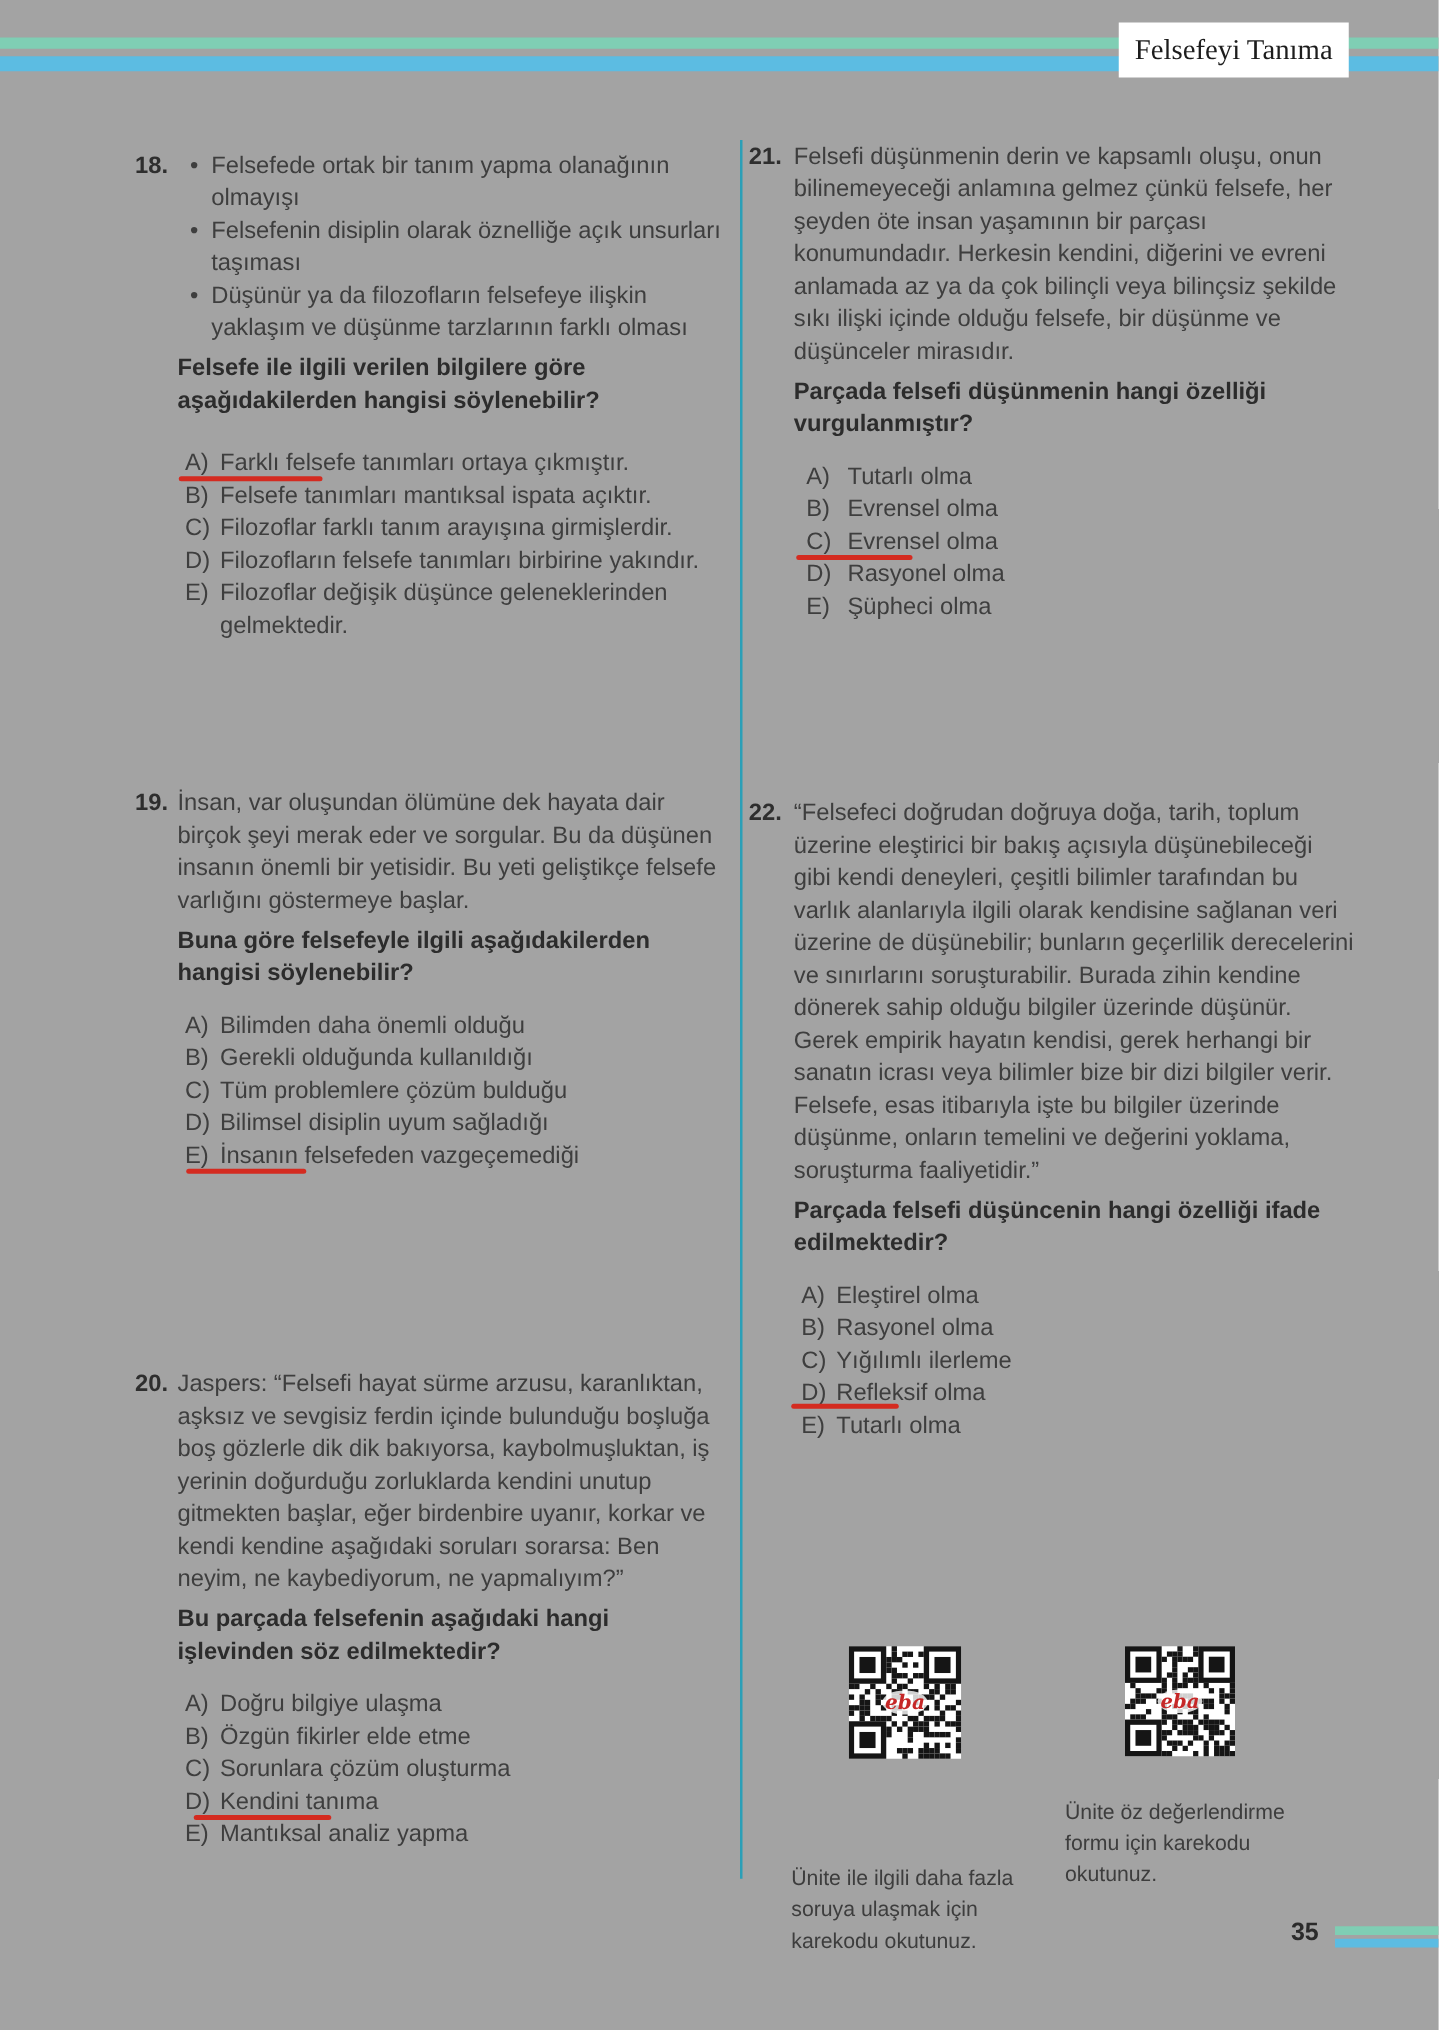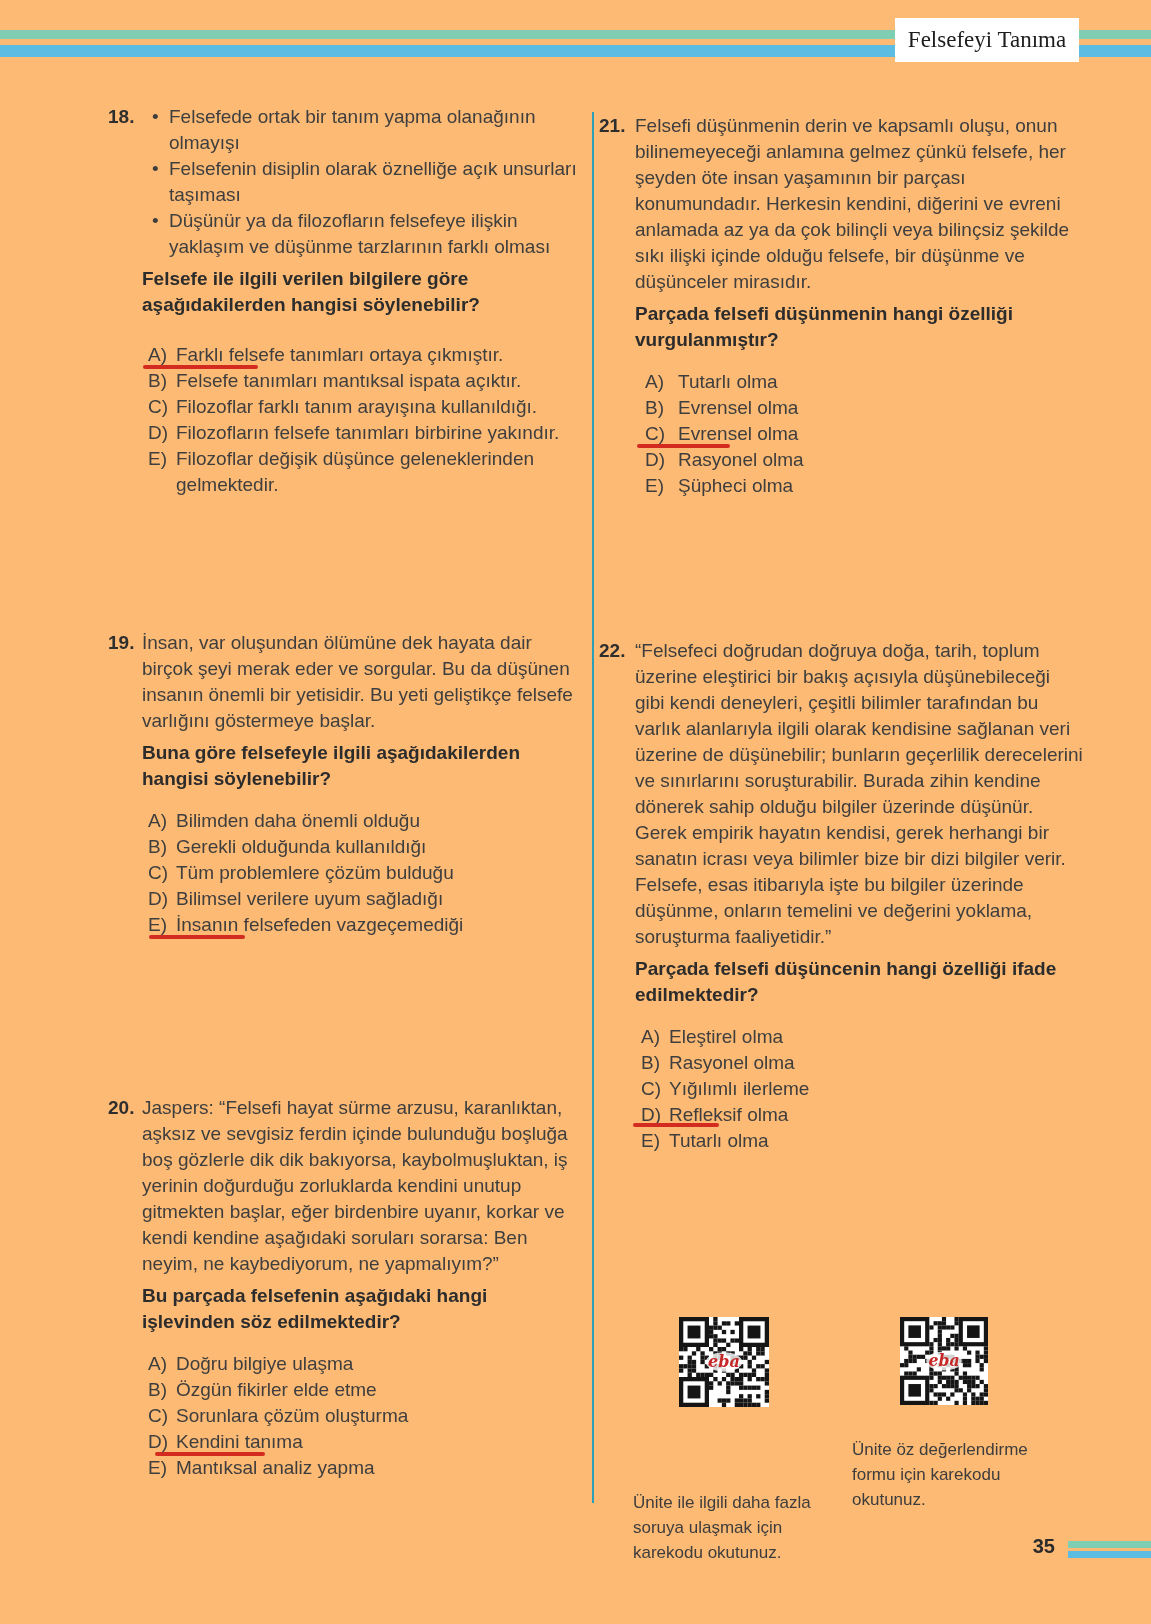--- a/index.html
+++ b/index.html
@@ -1,16 +1,16 @@
 <!DOCTYPE html>
 <html><head>
 <meta charset="utf-8">
 <style>
   html,body{margin:0;padding:0;background:#fff;}
-  .page{position:relative;width:1151px;height:1624px;background:#fdba74;overflow:hidden;
+  .page{position:relative;width:1151px;height:1624px;background:#a3a3a3;overflow:hidden;
         font-family:"Liberation Sans","DejaVu Sans",sans-serif;color:#3e3e3e;}
   
   .stripe{position:absolute;left:0;right:0;}
   .stripe.green{top:30px;height:9px;background:#7fceb4;}
   .stripe.blue{top:45px;height:12px;background:#5cbce2;}
   .title-box{position:absolute;top:18px;left:895px;width:184px;height:44px;background:#fff;
              display:flex;align-items:center;justify-content:center;}
   .title-box .t{font-family:"Liberation Serif","DejaVu Serif",serif;font-size:23px;color:#1d1d1d;white-space:nowrap;}
   
   .divider{position:absolute;left:592px;top:112px;width:2px;height:1391px;background:#2b9fb7;}
@@ -47,21 +47,21 @@
 <div class="page">
 
   <div class="stripe green"></div>
   <div class="stripe blue"></div>
   <div class="title-box">
     <span class="t">Felsefeyi Tanıma</span>
   </div>
 
   <div class="divider"></div>
 
-  <div class="q" style="top:104px;left:108px;width:470px;justify-content:flex-end;">
+  <div class="q" style="top:120px;left:108px;width:470px;justify-content:flex-end;">
     <div class="qnum">18.</div>
     <div class="qbody">
       <div class="bullets">
         <div class="bullet">
           <span class="dot">•</span>
           <span class="text">Felsefede ortak bir tanım yapma olanağının olmayışı</span>
         </div>
         <div class="bullet">
           <span class="dot">•</span>
           <span class="text">Felsefenin disiplin olarak öznelliğe açık unsurları taşıması</span>
@@ -76,21 +76,21 @@
         <div class="opt">
           <span class="letter">A)</span>
           <span class="text">Farklı felsefe tanımları ortaya çıkmıştır.</span>
         </div>
         <div class="opt">
           <span class="letter">B)</span>
           <span class="text">Felsefe tanımları mantıksal ispata açıktır.</span>
         </div>
         <div class="opt">
           <span class="letter">C)</span>
-          <span class="text">Filozoflar farklı tanım arayışına kullanıldığı.</span>
+          <span class="text">Filozoflar farklı tanım arayışına girmişlerdir.</span>
         </div>
         <div class="opt">
           <span class="letter">D)</span>
           <span class="text">Filozofların felsefe tanımları birbirine yakındır.</span>
         </div>
         <div class="opt">
           <span class="letter">E)</span>
           <span class="text">Filozoflar değişik düşünce geleneklerinden gelmektedir.</span>
         </div>
         <div class="answer-underline" style="left:1px;top:23px;width:115px;"></div>
@@ -111,21 +111,21 @@
         <div class="opt">
           <span class="letter">B)</span>
           <span class="text">Gerekli olduğunda kullanıldığı</span>
         </div>
         <div class="opt">
           <span class="letter">C)</span>
           <span class="text">Tüm problemlere çözüm bulduğu</span>
         </div>
         <div class="opt">
           <span class="letter">D)</span>
-          <span class="text">Bilimsel verilere uyum sağladığı</span>
+          <span class="text">Bilimsel disiplin uyum sağladığı</span>
         </div>
         <div class="opt">
           <span class="letter">E)</span>
           <span class="text">İnsanın felsefeden vazgeçemediği</span>
         </div>
         <div class="answer-underline" style="left:7px;top:127px;width:96px;"></div>
       </div>
     </div>
   </div>
 

